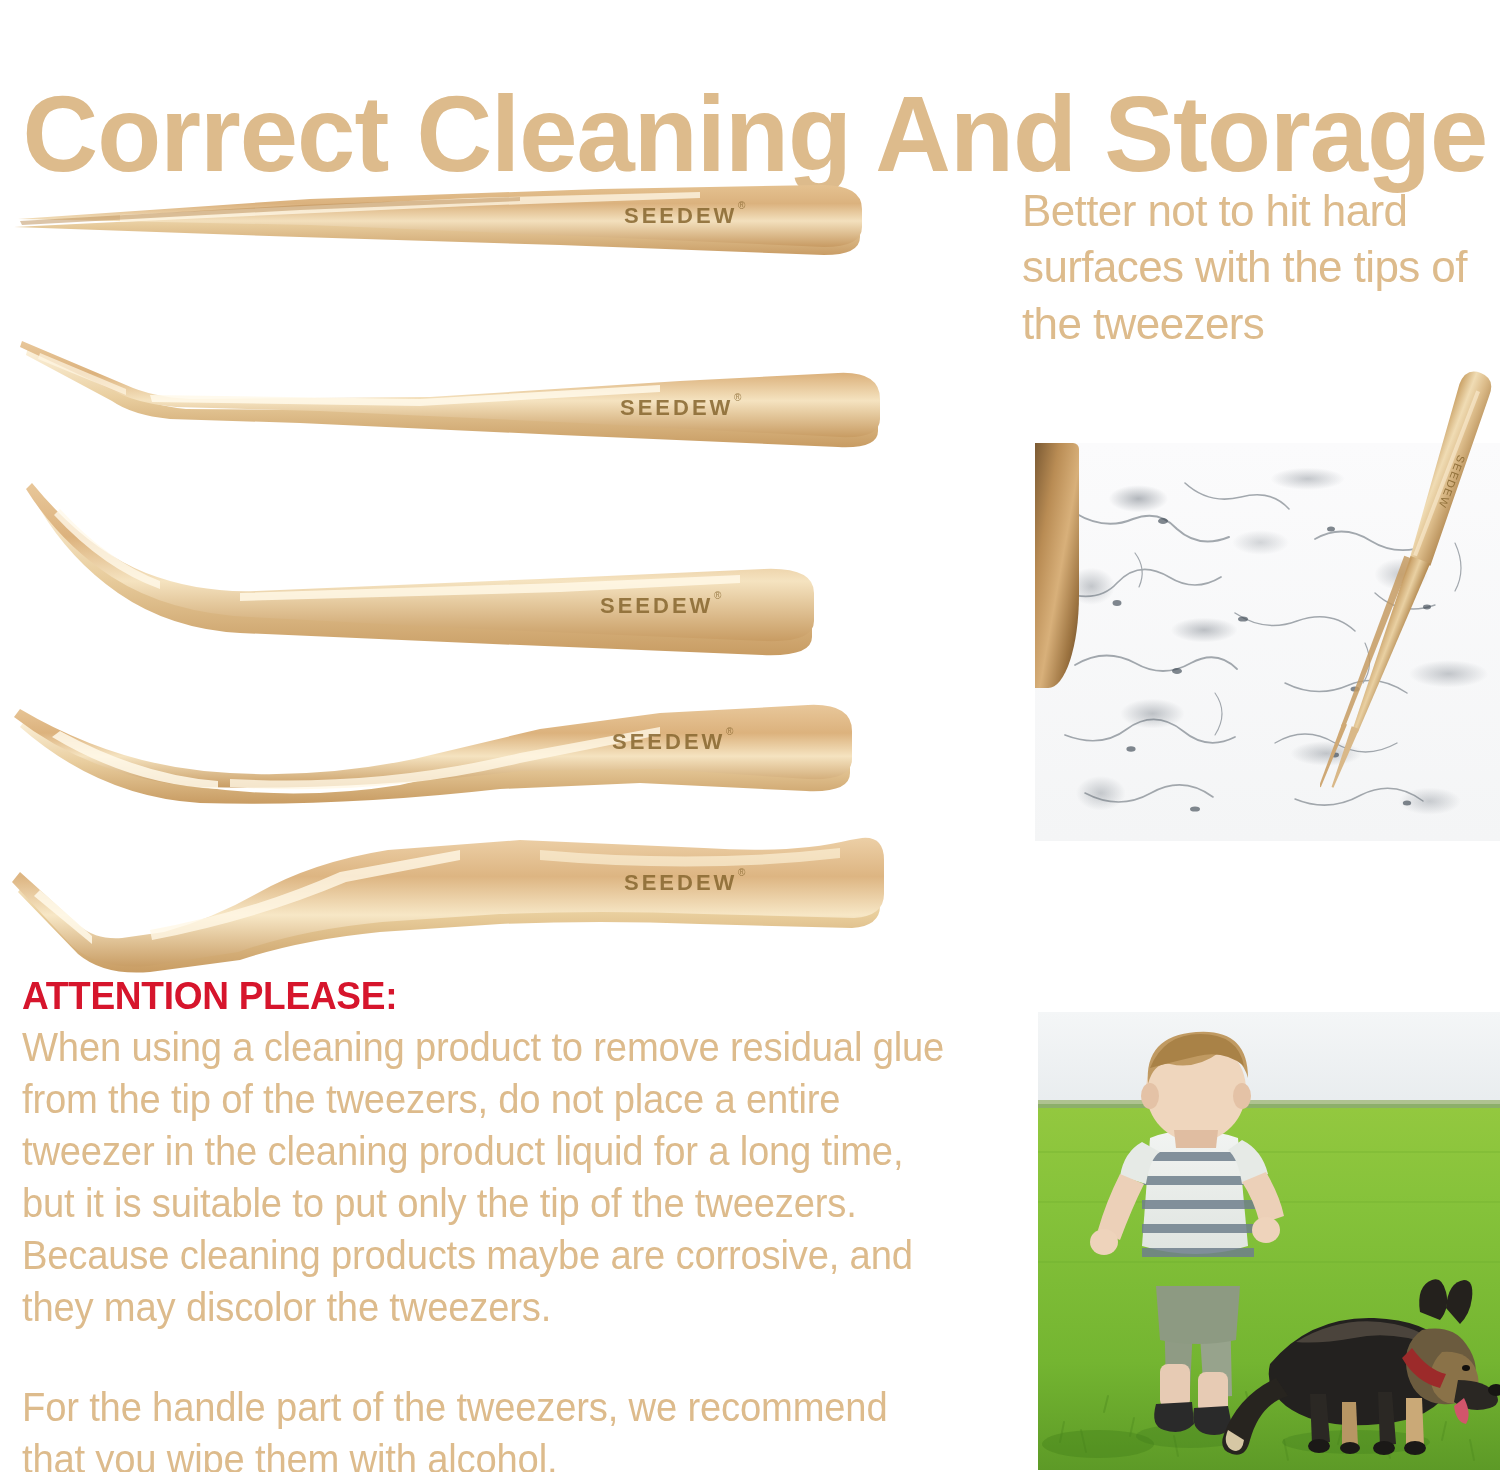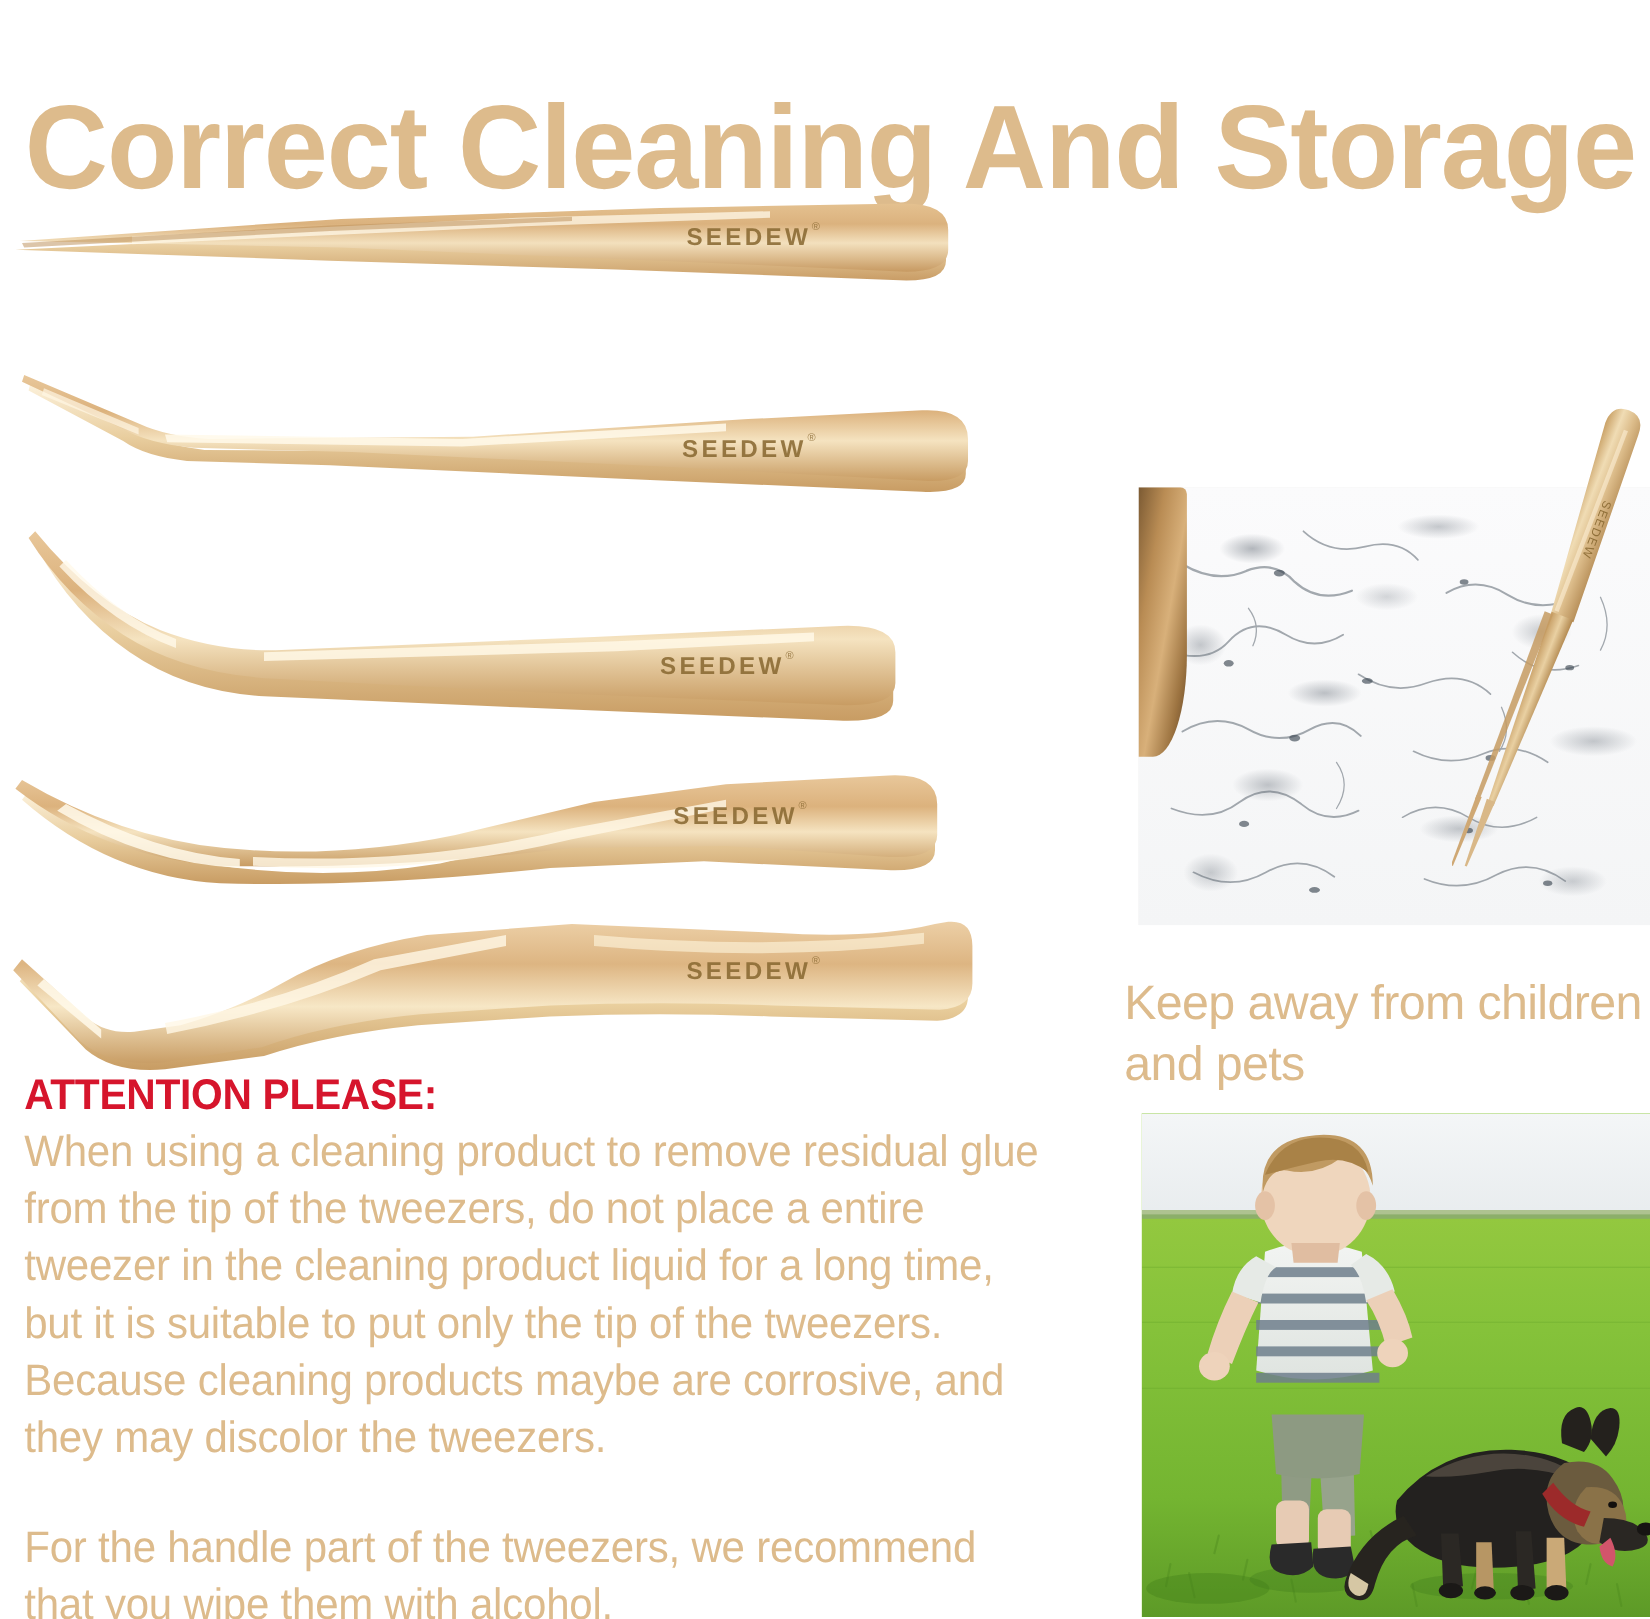--- a/index.html
+++ b/index.html
@@ -322,20 +322,21 @@
 </div>
 
 <div id="attention-block">
   <p id="attention-heading">ATTENTION PLEASE:</p>
   <p class="attn-para" id="attention-para-1">When using a cleaning product to remove residual glue from the tip of the tweezers, do not place a entire tweezer in the cleaning product liquid for a long time, but it is suitable to put only the tip of the tweezers. Because cleaning products maybe are corrosive, and they may discolor the tweezers.</p>
   <p class="attn-para" id="attention-para-2">For the handle part of the tweezers, we recommend that you wipe them with alcohol.</p>
 </div>
 
 <div id="right-column">
 
+  <div class="callout-text" id="callout-hard-surfaces">Better not to hit hard surfaces with the tips of the tweezers</div>
 
   <div id="photo-marble-tweezer">
     <div class="marble-bg"></div>
     <svg width="470" height="398" viewBox="0 0 470 398" style="position:absolute;inset:0;">
       <g stroke="#5c6670" fill="none" stroke-linecap="round" opacity=".55">
         <path d="M40,70 q30,18 58,6 q26,-10 44,10 q22,20 52,8" stroke-width="2"></path>
         <path d="M150,40 q24,22 56,14 q30,-8 48,12" stroke-width="1.6"></path>
         <path d="M280,96 q28,-16 56,2 q26,16 58,4" stroke-width="1.8"></path>
         <path d="M30,150 q34,10 52,-10 q22,-24 52,-6 q26,16 52,0" stroke-width="1.7"></path>
         <path d="M200,170 q30,20 62,8 q34,-12 58,10" stroke-width="1.5"></path>
@@ -391,21 +392,20 @@
 
       <path d="M72,210 L80,210 L78,392 L74,392 Z" fill="#c59b62" opacity=".85"></path>
       <path d="M74,388 L79,388 L78,456 L76,456 Z" fill="#cfa straight" opacity="0"></path>
       <path d="M74,388 L79,388 L77,456 L75,456 Z" fill="#cfa874"></path>
 
       <path d="M80,30 L84,30 L84,206 L80,206 Z" fill="#fff3da" opacity=".55"></path>
       <text transform="rotate(90 86 96)" x="86" y="96" font-family="'Liberation Sans', sans-serif" font-size="11" letter-spacing="1.4" fill="#8a6a33" opacity=".9">SEEDEW</text>
     </g>
   </svg>
 
-  <div class="callout-text" id="callout-children-pets">Keep away from children and pets</div>
 
   <div id="photo-boy-dog">
     <svg width="466" height="458" viewBox="0 0 466 458">
       <defs>
         <linearGradient id="sky" x1="0" y1="0" x2="0" y2="1">
           <stop offset="0%" stop-color="#f4f6f7"></stop>
           <stop offset="100%" stop-color="#e8ecee"></stop>
         </linearGradient>
         <linearGradient id="grassG" x1="0" y1="0" x2="0" y2="1">
           <stop offset="0%" stop-color="#93c83f"></stop>

